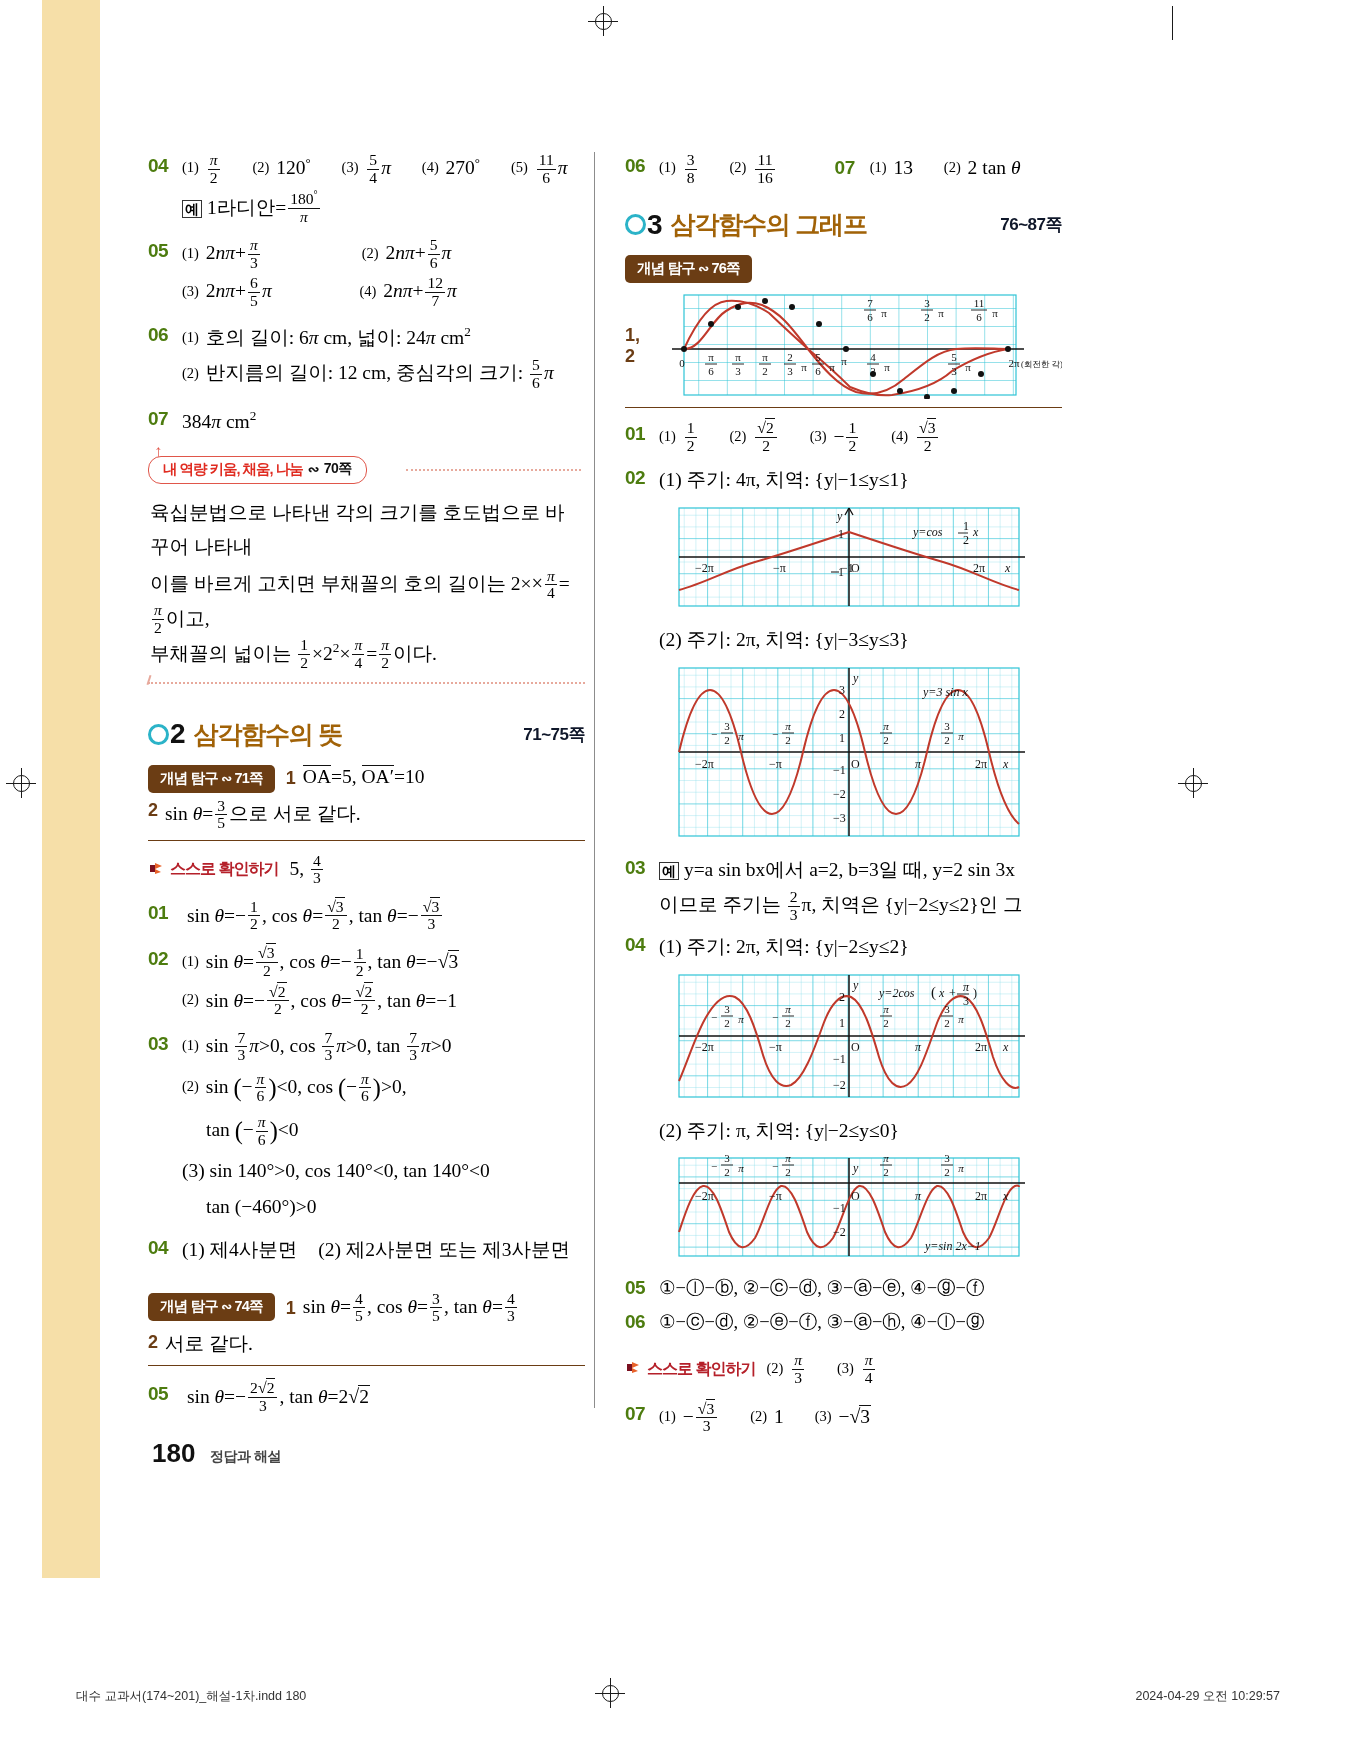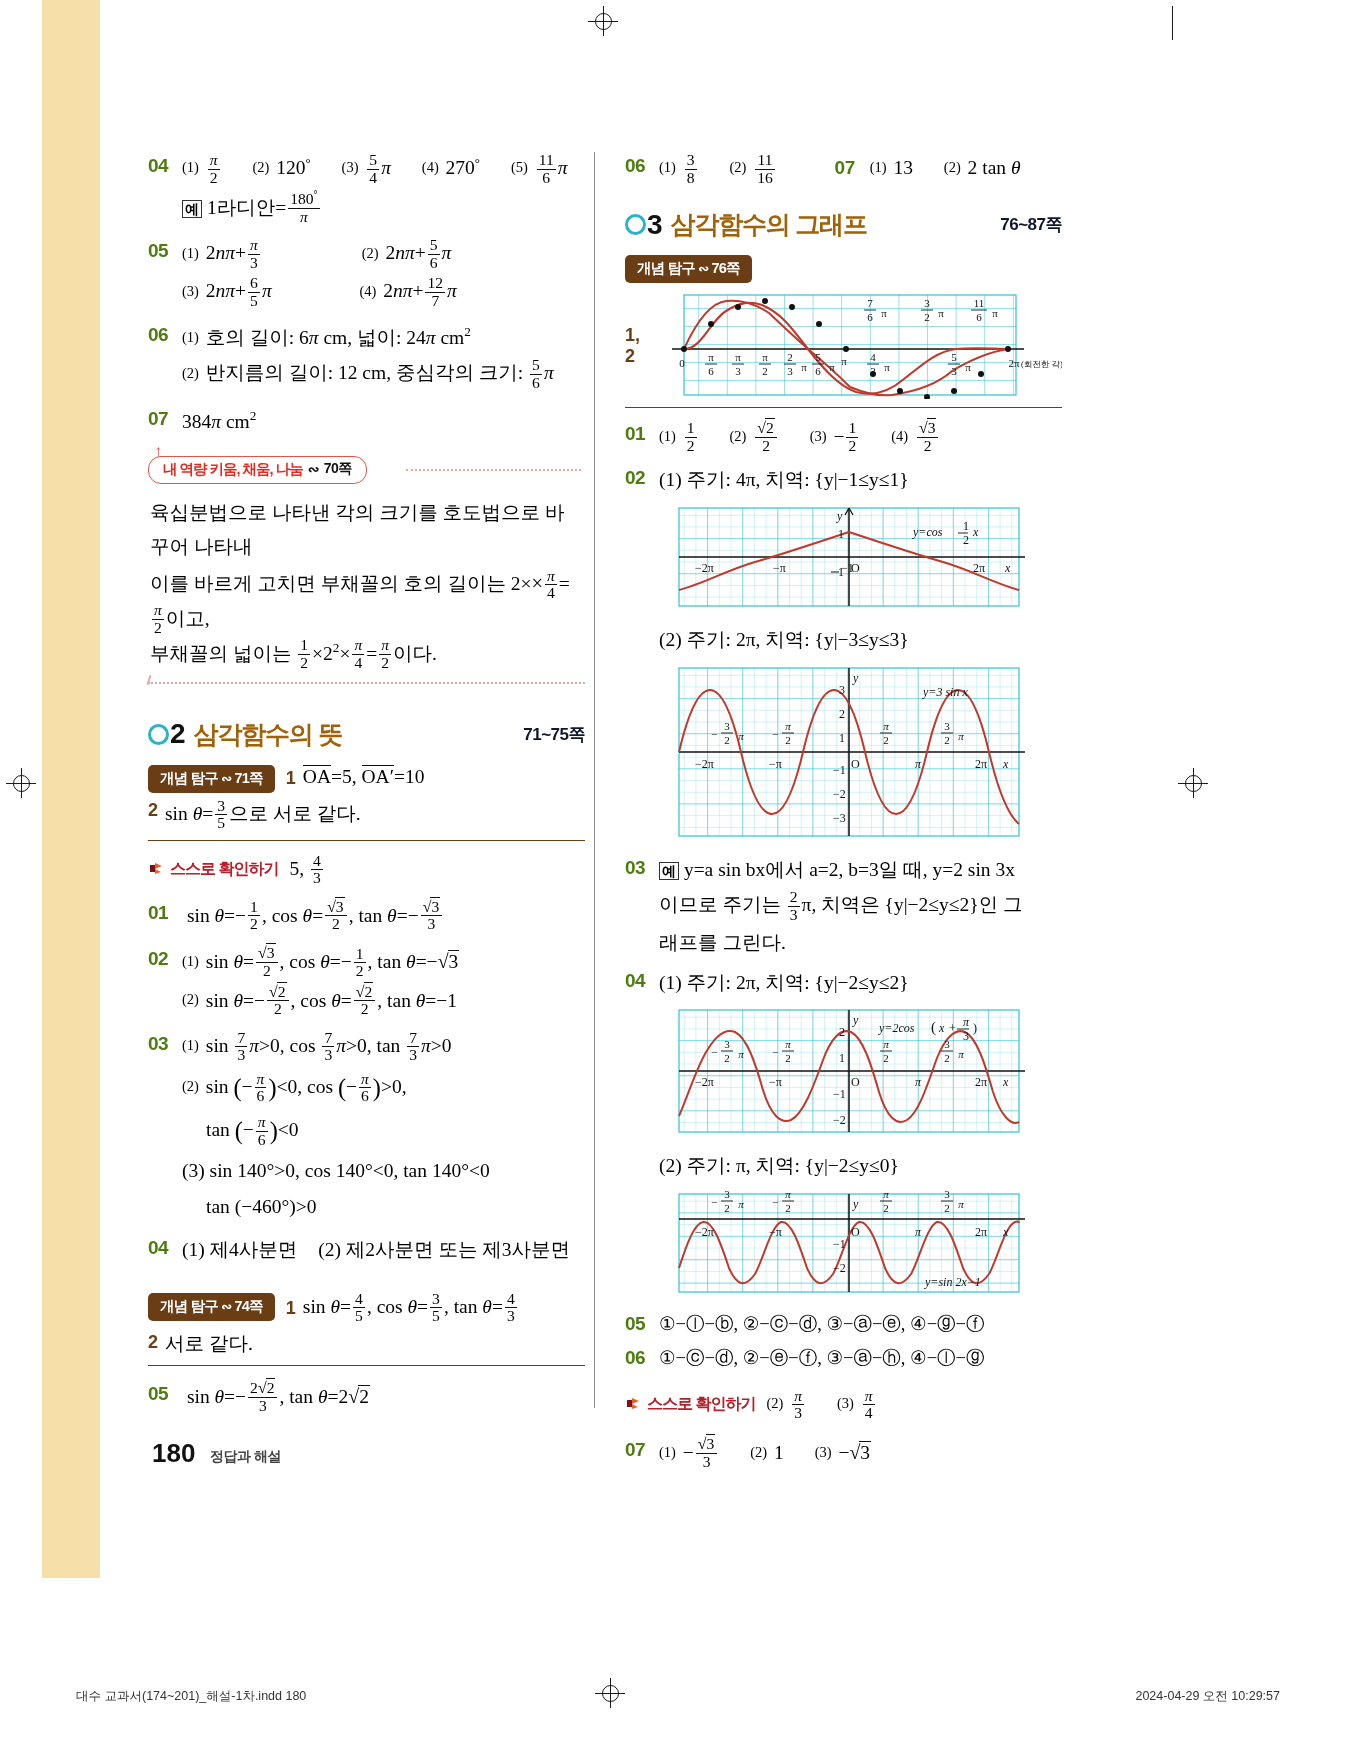--- a/index.html
+++ b/index.html
@@ -628,24 +628,20 @@
         <span>y=a sin bx에서 a=2, b=3일 때, y=2 sin 3x</span>
       </div>
     </div>
     <div class="arow">
       <div class="qnum"></div>
       <div class="abody">
         <span>이므로 주기는</span>
         <span class="frac"><span class="num">2</span><span class="den">3</span></span><span>π, 치역은 {y|−2≤y≤2}인 그</span>
       </div>
     </div>
-    <div class="arow">
-      <div class="qnum"></div>
-      <div class="abody">래프를 그린다.</div>
-    </div>
 
     <div class="arow" style="margin-top:6px;">
       <div class="qnum">04</div>
       <div class="abody">(1) 주기: 2π, 치역: {y|−2≤y≤2}</div>
     </div>
 
     <div class="graph" style="margin-left:48px;">
       <svg width="352" height="130" viewBox="0 0 352 130">
         <defs>
           <pattern id="g4s" width="11.7" height="11.7" patternUnits="userSpaceOnUse">

